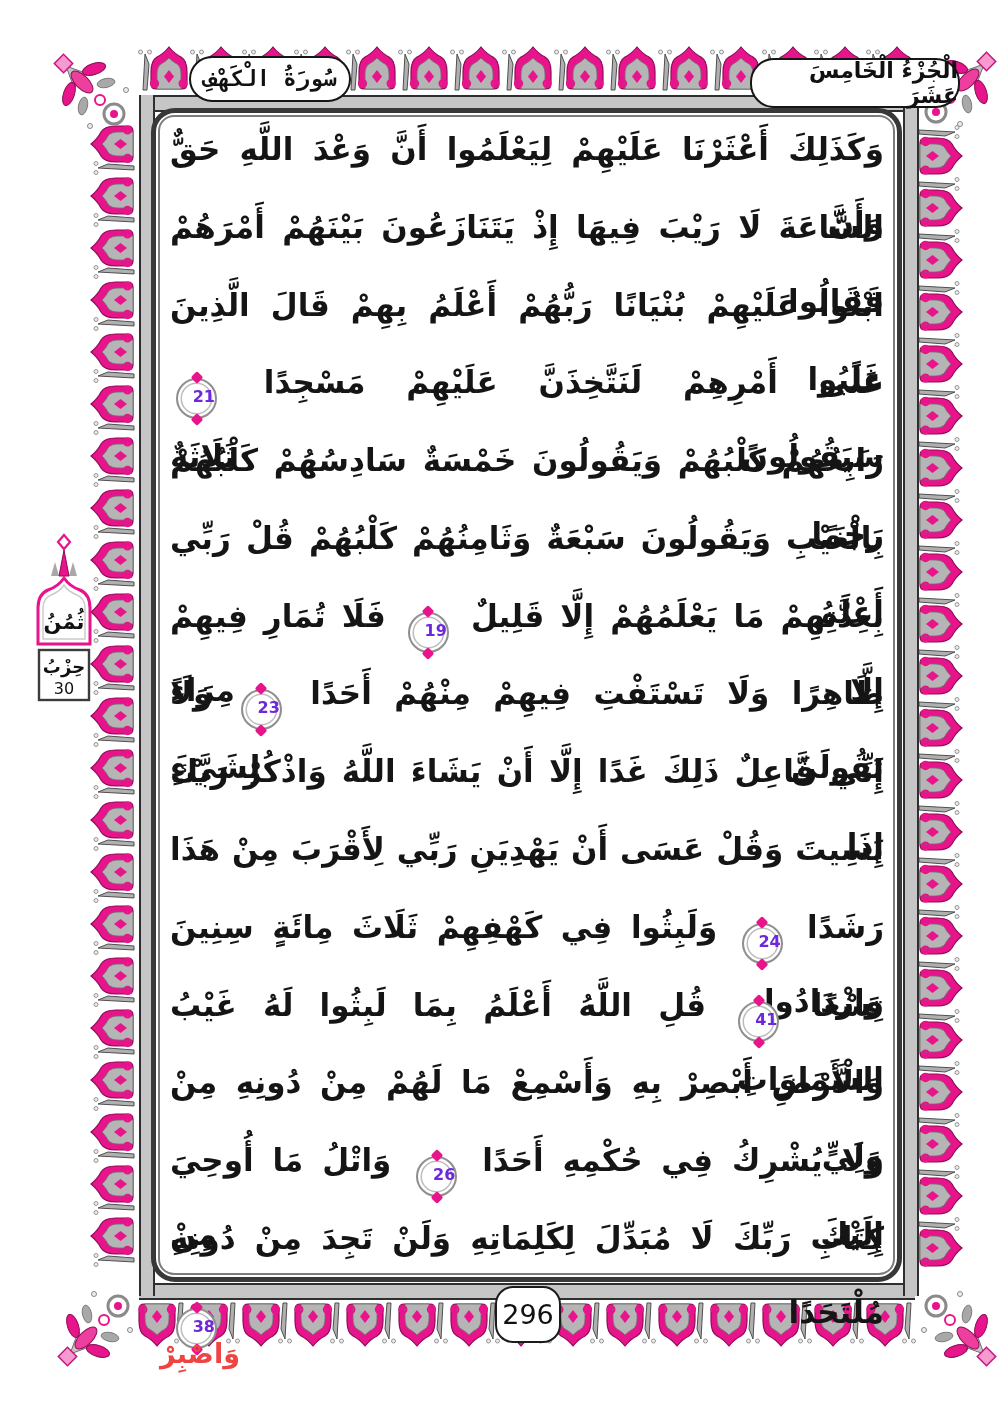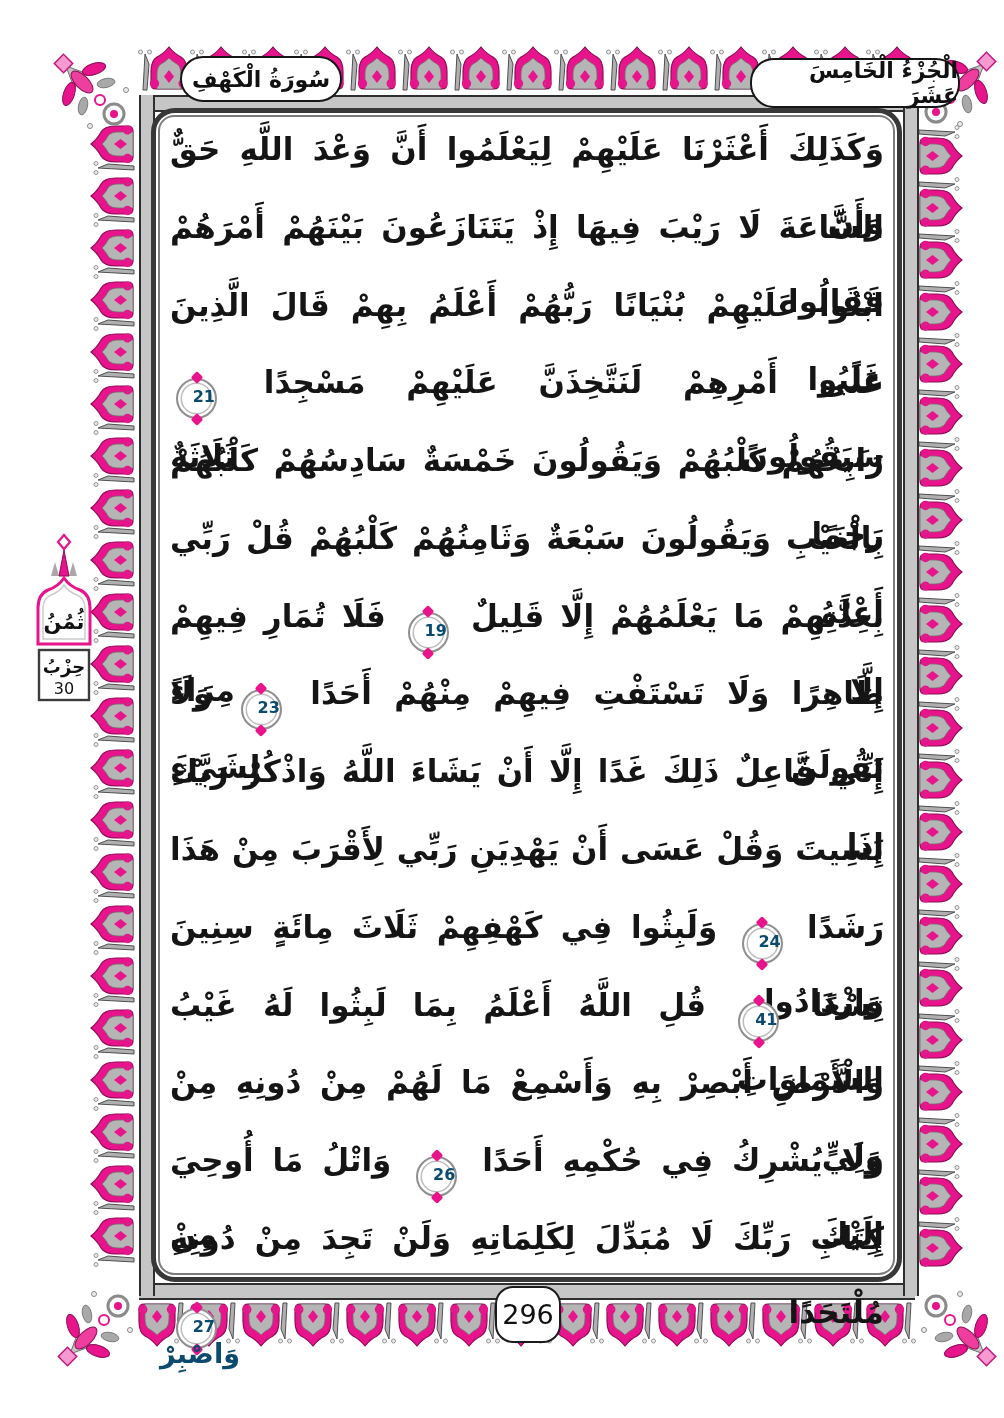--- a/index.html
+++ b/index.html
@@ -13,35 +13,35 @@
   .frame{position:absolute;left:151px;top:108px;width:751px;height:1174px;box-sizing:border-box;
          border:5px solid #383838;border-radius:24px;z-index:3;background:#fff;}
   .frame-inner{position:absolute;inset:2px;border:2px solid #7c7c7c;border-radius:16px;}
   .text-area{position:absolute;left:170px;top:112px;width:714px;height:1166px;z-index:4;
              display:flex;flex-direction:column;justify-content:space-between;direction:rtl;}
   .line{height:77px;line-height:74px;font-size:31px;font-weight:bold;direction:rtl;
         text-align:justify;text-align-last:justify;white-space:normal;color:#151515;}
   .ayah{position:relative;display:inline-block;width:37px;height:37px;margin:0 6px;vertical-align:-9px;
         border-radius:50%;background:#fff;border:2px solid #8f8f8f;
         box-shadow:inset 0 0 0 2.5px #fff, inset 0 0 0 4px #bdbdbd;
-        text-align:center;line-height:33px;font-size:16px;font-weight:bold;color:#0c4a6e;}
+        text-align:center;line-height:33px;font-size:16px;font-weight:bold;color:#6d28d9;}
   .ayah::before,.ayah::after{content:"";position:absolute;left:50%;width:9px;height:9px;
         background:#e8148c;transform:translateX(-50%) rotate(45deg);border-radius:2px;}
   .ayah::before{top:-7px}
   .ayah::after{bottom:-7px}
   .pill{position:absolute;z-index:6;background:#fff;border:2.5px solid #161616;border-radius:24px;
         display:flex;align-items:center;justify-content:center;direction:rtl;
         font-size:22px;font-weight:bold;color:#111;}
-  .pill.surah{left:180px;top:56px;width:158px;height:42px;}
+  .pill.surah{left:189px;top:56px;width:158px;height:42px;font-family:Liberation Mono, monospace;}
   .pill.juz{left:750px;top:58px;width:206px;height:46px;}
   .page-num{position:absolute;left:495px;top:1286px;width:62px;height:53px;z-index:6;background:#fff;
         border:2.5px solid #1b1b1b;border-radius:18px;display:flex;align-items:center;justify-content:center;
         font-size:27px;color:#111;}
   .catchword{position:absolute;left:160px;top:1338px;z-index:6;font-size:27px;font-weight:bold;
-        direction:rtl;color:#0c4a6e;}
+        direction:rtl;color:#ef4444;}
   .corner{position:absolute;z-index:5;}
   .hizb{position:absolute;left:30px;top:532px;z-index:6;}
 </style>
 </head>
 <body>
 
 <div class="page">
 
   <svg width="0" height="0" style="position:absolute">
     <defs>
@@ -213,21 +213,21 @@
       <div class="line">رَابِعُهُمْ كَلْبُهُمْ وَيَقُولُونَ خَمْسَةٌ سَادِسُهُمْ كَلْبُهُمْ رَجْمًا</div>
       <div class="line">بِالْغَيْبِ وَيَقُولُونَ سَبْعَةٌ وَثَامِنُهُمْ كَلْبُهُمْ قُلْ رَبِّي أَعْلَمُ</div>
       <div class="line">بِعِدَّتِهِمْ مَا يَعْلَمُهُمْ إِلَّا قَلِيلٌ <span class="ayah">19</span> فَلَا تُمَارِ فِيهِمْ إِلَّا مِرَاءً</div>
       <div class="line">ظَاهِرًا وَلَا تَسْتَفْتِ فِيهِمْ مِنْهُمْ أَحَدًا <span class="ayah">23</span> وَلَا تَقُولَنَّ لِشَيْءٍ</div>
       <div class="line">إِنِّي فَاعِلٌ ذَلِكَ غَدًا إِلَّا أَنْ يَشَاءَ اللَّهُ وَاذْكُرْ رَبَّكَ إِذَا</div>
       <div class="line">نَسِيتَ وَقُلْ عَسَى أَنْ يَهْدِيَنِ رَبِّي لِأَقْرَبَ مِنْ هَذَا</div>
       <div class="line">رَشَدًا <span class="ayah">24</span> وَلَبِثُوا فِي كَهْفِهِمْ ثَلَاثَ مِائَةٍ سِنِينَ وَازْدَادُوا</div>
       <div class="line">تِسْعًا <span class="ayah">41</span> قُلِ اللَّهُ أَعْلَمُ بِمَا لَبِثُوا لَهُ غَيْبُ السَّمَاوَاتِ</div>
       <div class="line">وَالْأَرْضِ أَبْصِرْ بِهِ وَأَسْمِعْ مَا لَهُمْ مِنْ دُونِهِ مِنْ وَلِيٍّ</div>
       <div class="line">وَلَا يُشْرِكُ فِي حُكْمِهِ أَحَدًا <span class="ayah">26</span> وَاتْلُ مَا أُوحِيَ إِلَيْكَ مِنْ</div>
-      <div class="line">كِتَابِ رَبِّكَ لَا مُبَدِّلَ لِكَلِمَاتِهِ وَلَنْ تَجِدَ مِنْ دُونِهِ مُلْتَحَدًا <span class="ayah">27</span></div>
+      <div class="line">كِتَابِ رَبِّكَ لَا مُبَدِّلَ لِكَلِمَاتِهِ وَلَنْ تَجِدَ مِنْ دُونِهِ مُلْتَحَدًا <span class="ayah">38</span></div>
     </div>
 
   <div class="page-num">
     <span>296</span>
   </div>
   <div class="catchword">وَاصْبِرْ</div>
 
 </div>
 
 </body></html>

